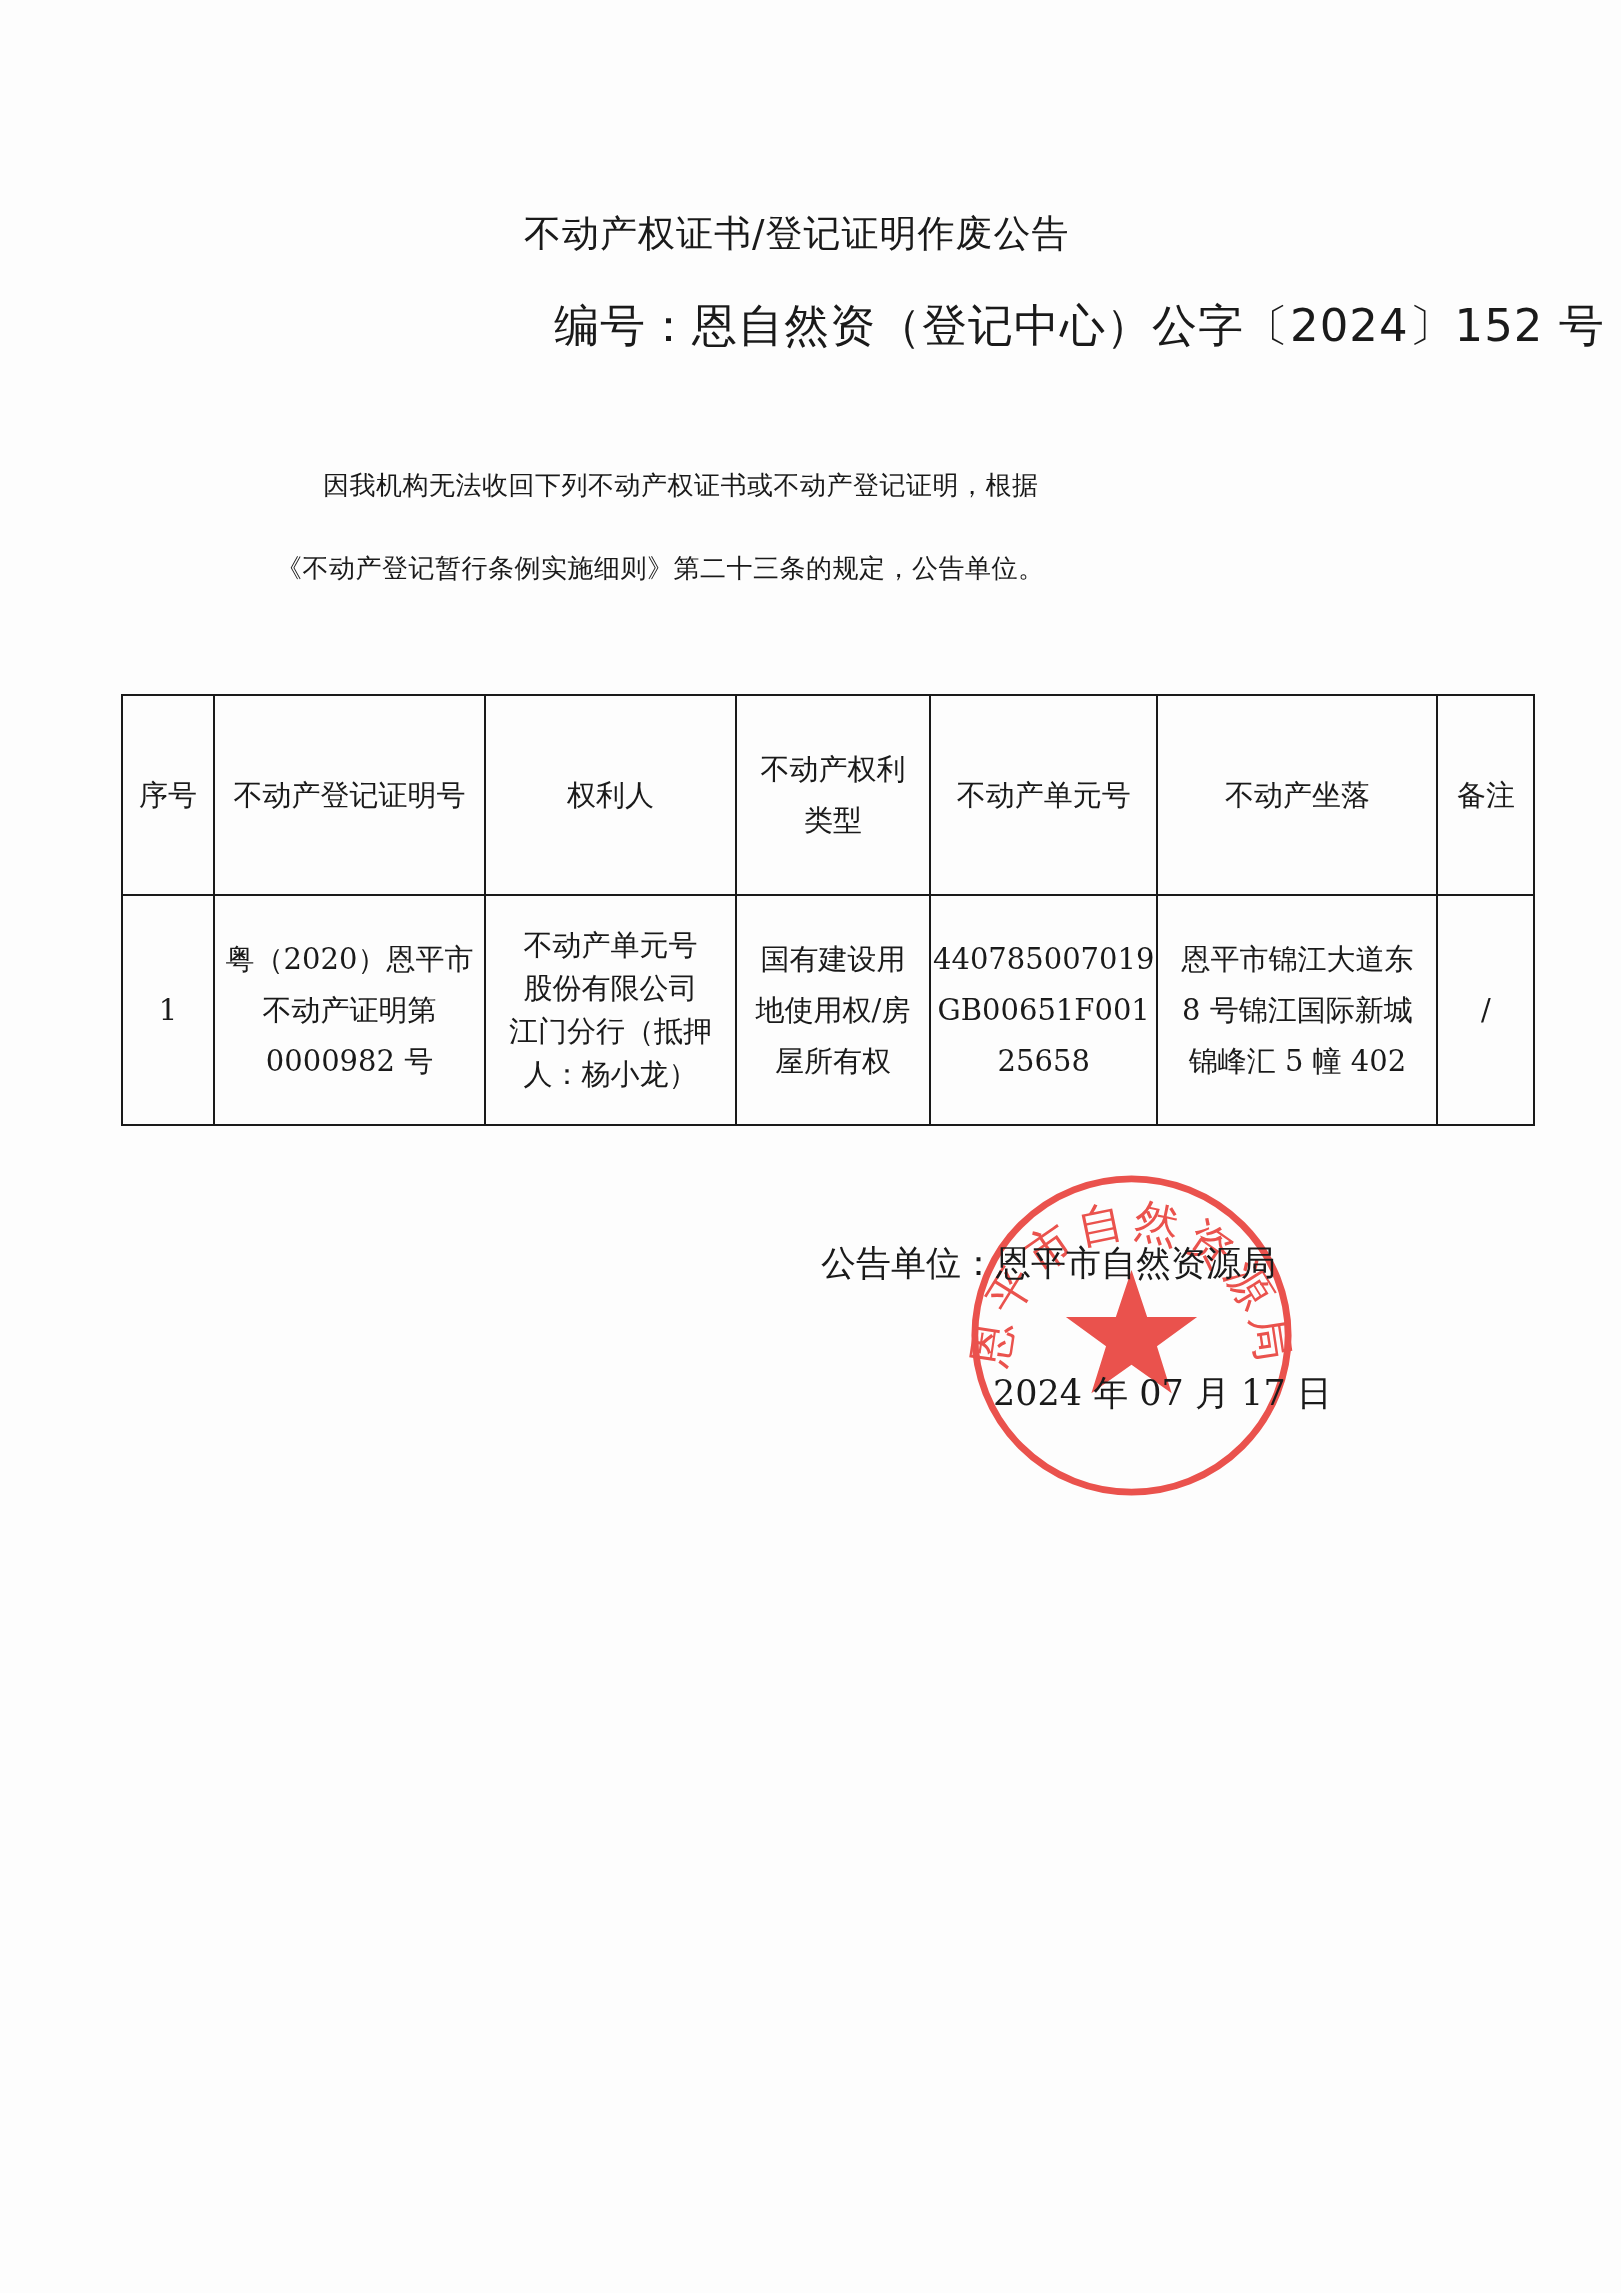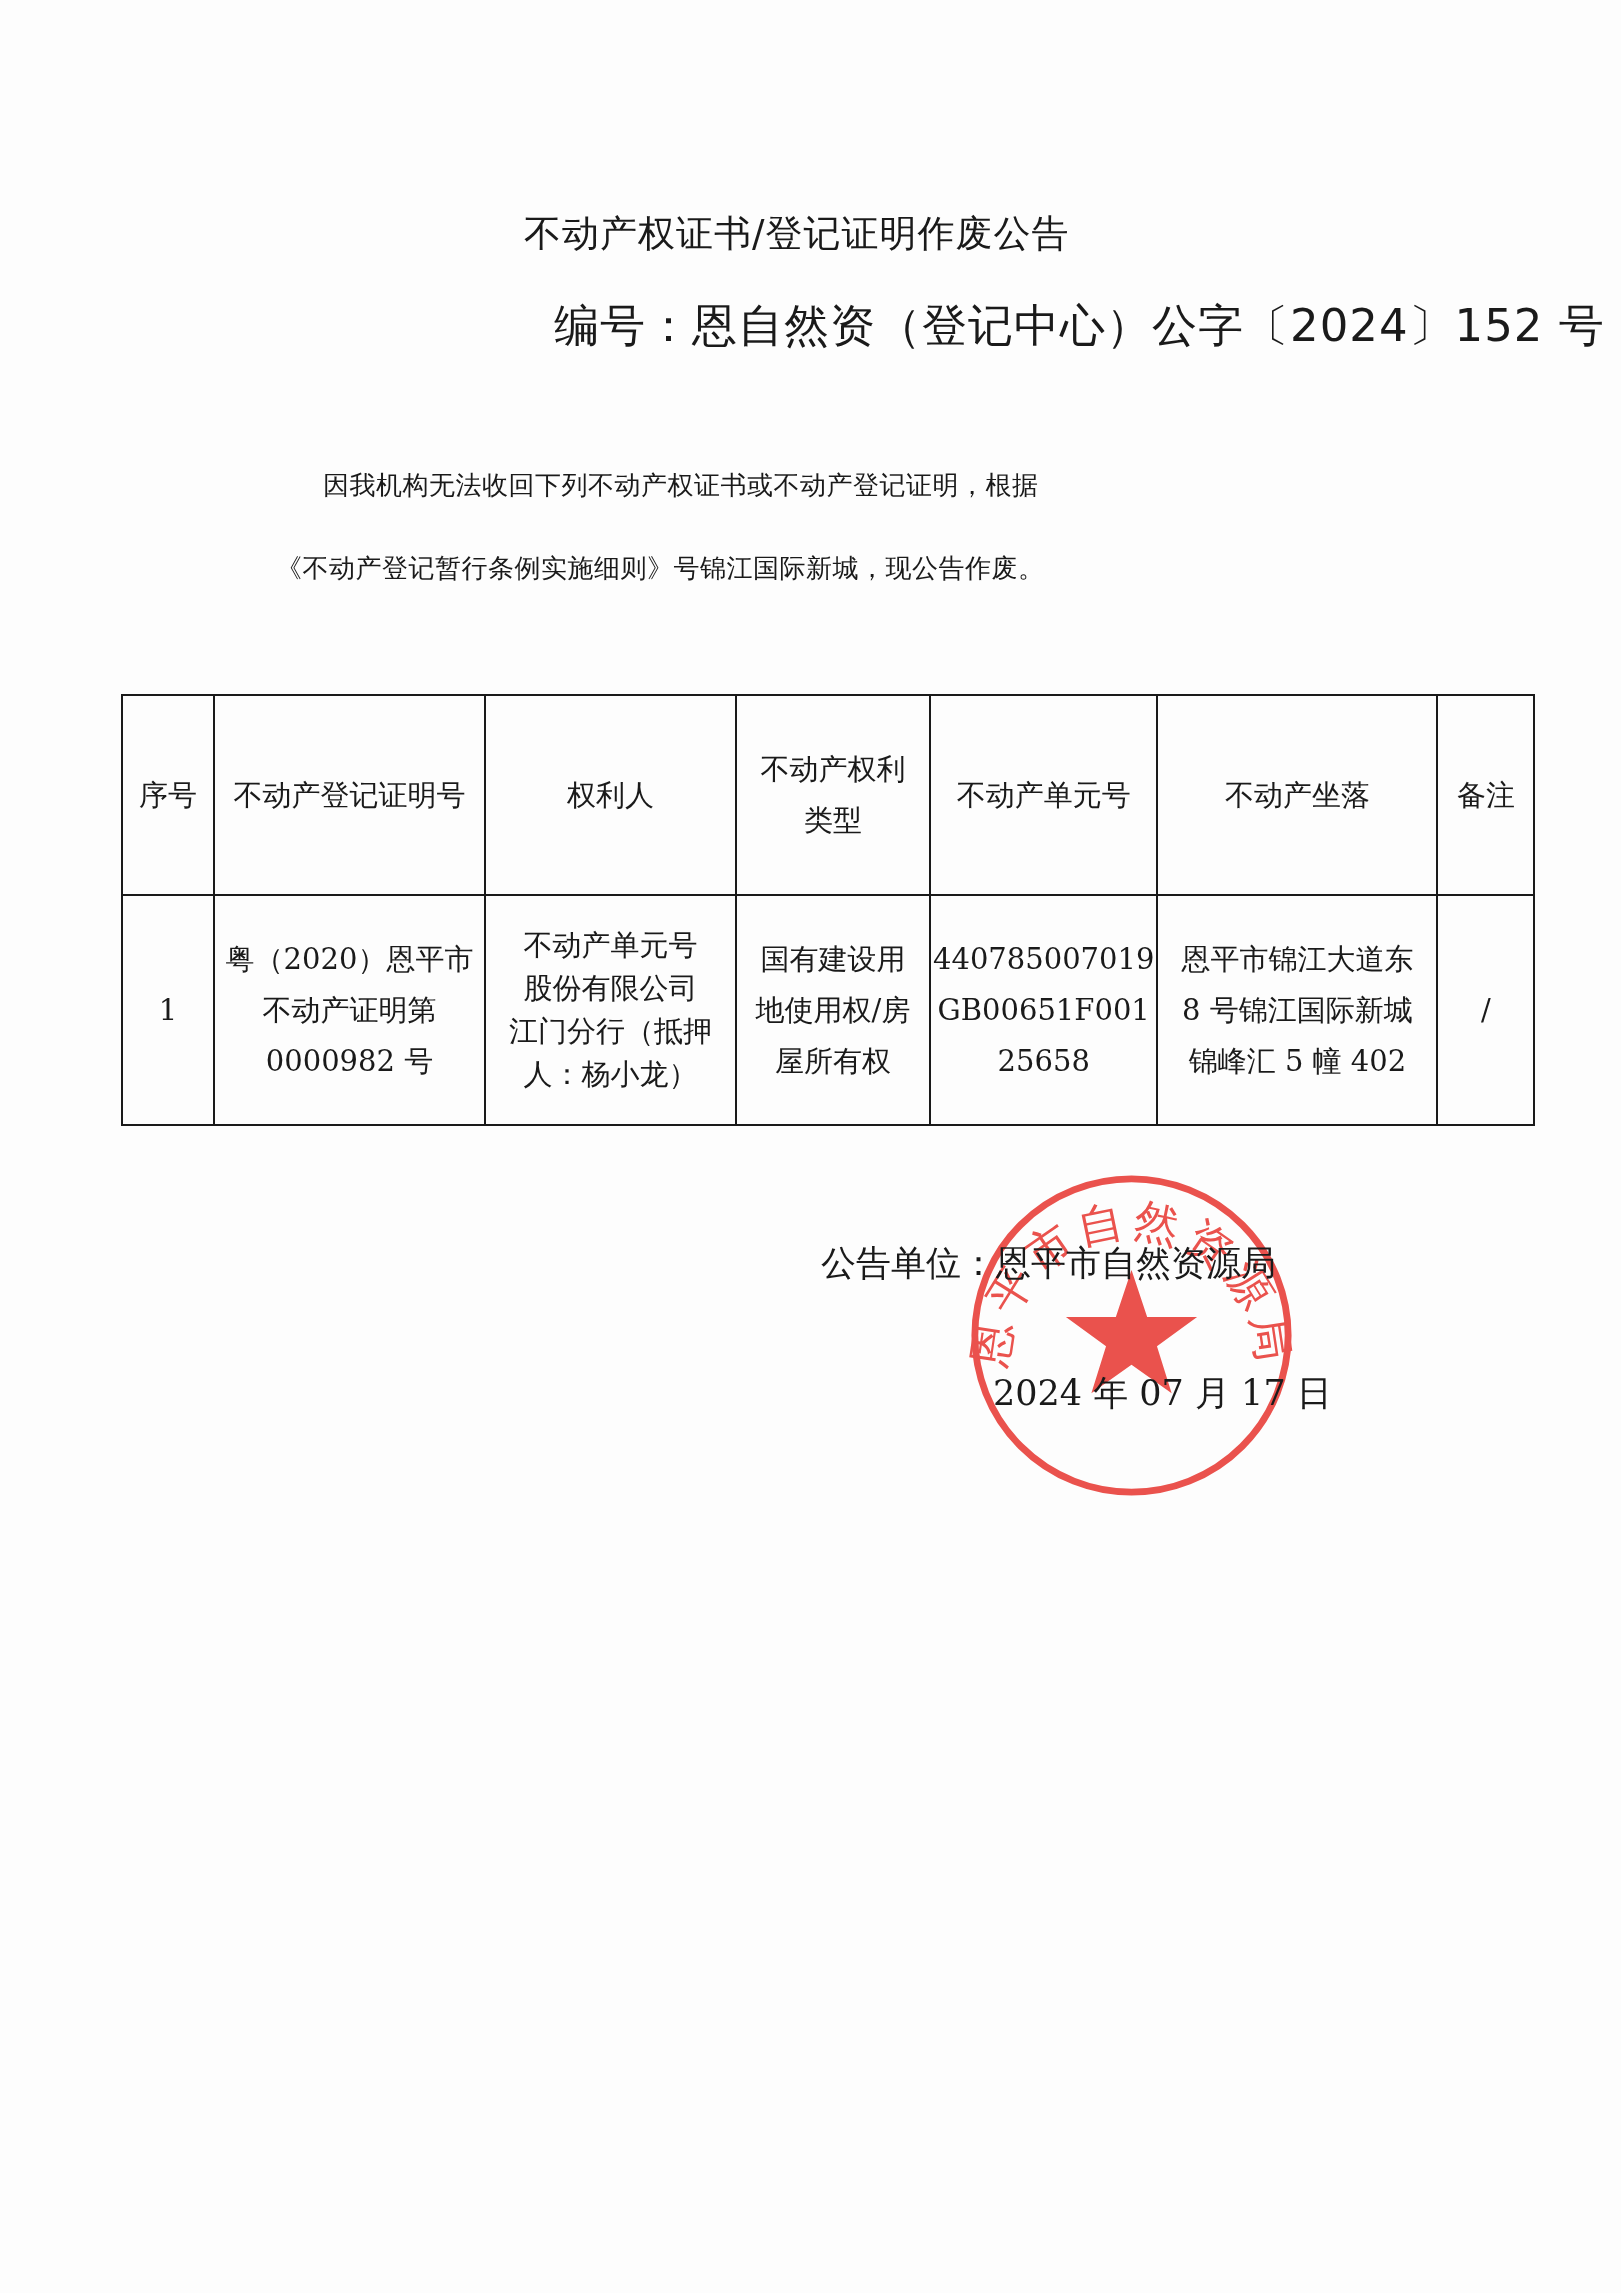--- a/index.html
+++ b/index.html
@@ -70,21 +70,21 @@
     opacity: 0.9;
   }
 </style>
 </head>
 <body>
 
 <div class="title">不动产权证书/登记证明作废公告</div>
 <div class="docno">编号：恩自然资（登记中心）公字〔2024〕152 号</div>
 
 <div class="para p1">因我机构无法收回下列不动产权证书或不动产登记证明，根据</div>
-<div class="para p2">《不动产登记暂行条例实施细则》号锦江国际新城，现公告作废。</div>
+<div class="para p2">《不动产登记暂行条例实施细则》第二十三条的规定，公告单位。</div>
 
 <table class="notice">
   <thead>
     <tr>
       <th class="c1 cell-lines">
           <span>序号</span>
         </th>
       <th class="c2 cell-lines">
           <span>不动产登记证明号</span>
         </th>

